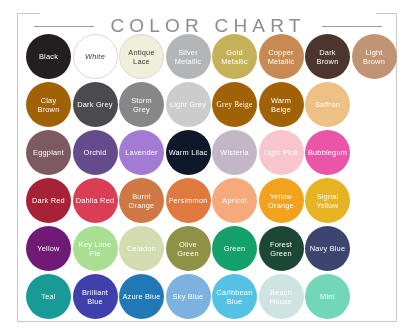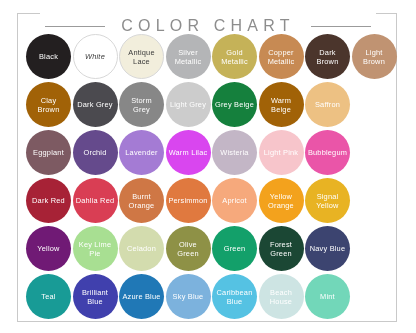--- a/index.html
+++ b/index.html
@@ -31,21 +31,21 @@
   }
   .title-rule{
     height:1px;
     background:#9b9b9b;
     width:60px;
   }
   .title-rule.left{ margin-right:14px; }
   .title-rule.right{ margin-left:14px; }
   .title-text{
     font-family:"Liberation Sans", sans-serif;
-    font-size:16px;
+    font-size:19px;
     letter-spacing:5.2px;
     color:#8d8d8d;
     font-weight:400;
     white-space:nowrap;
     background:#ffffff;
     padding:0 2px;
     line-height:20px;
   }
   
   .title-mask{
@@ -128,40 +128,40 @@
     </div>
     <div class="swatch" style="background: rgb(75, 74, 79);">
       <span class="swatch-label" style="color: rgb(255, 255, 255);">Dark Grey</span>
     </div>
     <div class="swatch" style="background: rgb(135, 135, 135);">
       <span class="swatch-label" style="color: rgb(255, 255, 255);">Storm Grey</span>
     </div>
     <div class="swatch" style="background: rgb(204, 204, 204);">
       <span class="swatch-label" style="color: rgb(255, 255, 255);">Light Grey</span>
     </div>
-    <div class="swatch" style="background: #15803d;">
+    <div class="swatch" style="background: #a16207; font-family: Liberation Serif, serif;">
       <span class="swatch-label" style="color: rgb(255, 255, 255);">Grey Beige</span>
     </div>
     <div class="swatch" style="background: #a16207; text-align: center;">
       <span class="swatch-label" style="color: rgb(255, 255, 255);">Warm Beige</span>
     </div>
     <div class="swatch" style="background: rgb(237, 193, 131);">
       <span class="swatch-label" style="color: rgb(255, 255, 255);">Saffron</span>
     </div>
     <div></div>
     <div class="swatch" style="background: rgb(125, 90, 98);">
       <span class="swatch-label" style="color: rgb(255, 255, 255);">Eggplant</span>
     </div>
     <div class="swatch" style="background: rgb(101, 74, 140);">
       <span class="swatch-label" style="color: rgb(255, 255, 255);">Orchid</span>
     </div>
     <div class="swatch" style="background: rgb(164, 123, 212);">
       <span class="swatch-label" style="color: rgb(255, 255, 255);">Lavender</span>
     </div>
-    <div class="swatch" style="background: #d946ef;">
+    <div class="swatch" style="background: #0f172a;">
       <span class="swatch-label" style="color: rgb(255, 255, 255);">Warm Lilac</span>
     </div>
     <div class="swatch" style="background: rgb(195, 182, 198);">
       <span class="swatch-label" style="color: rgb(255, 255, 255);">Wisteria</span>
     </div>
     <div class="swatch" style="background: rgb(247, 197, 203);">
       <span class="swatch-label" style="color: rgb(255, 255, 255);">Light Pink</span>
     </div>
     <div class="swatch" style="background: rgb(234, 85, 168);">
       <span class="swatch-label" style="color: rgb(255, 255, 255);">Bubblegum</span>

